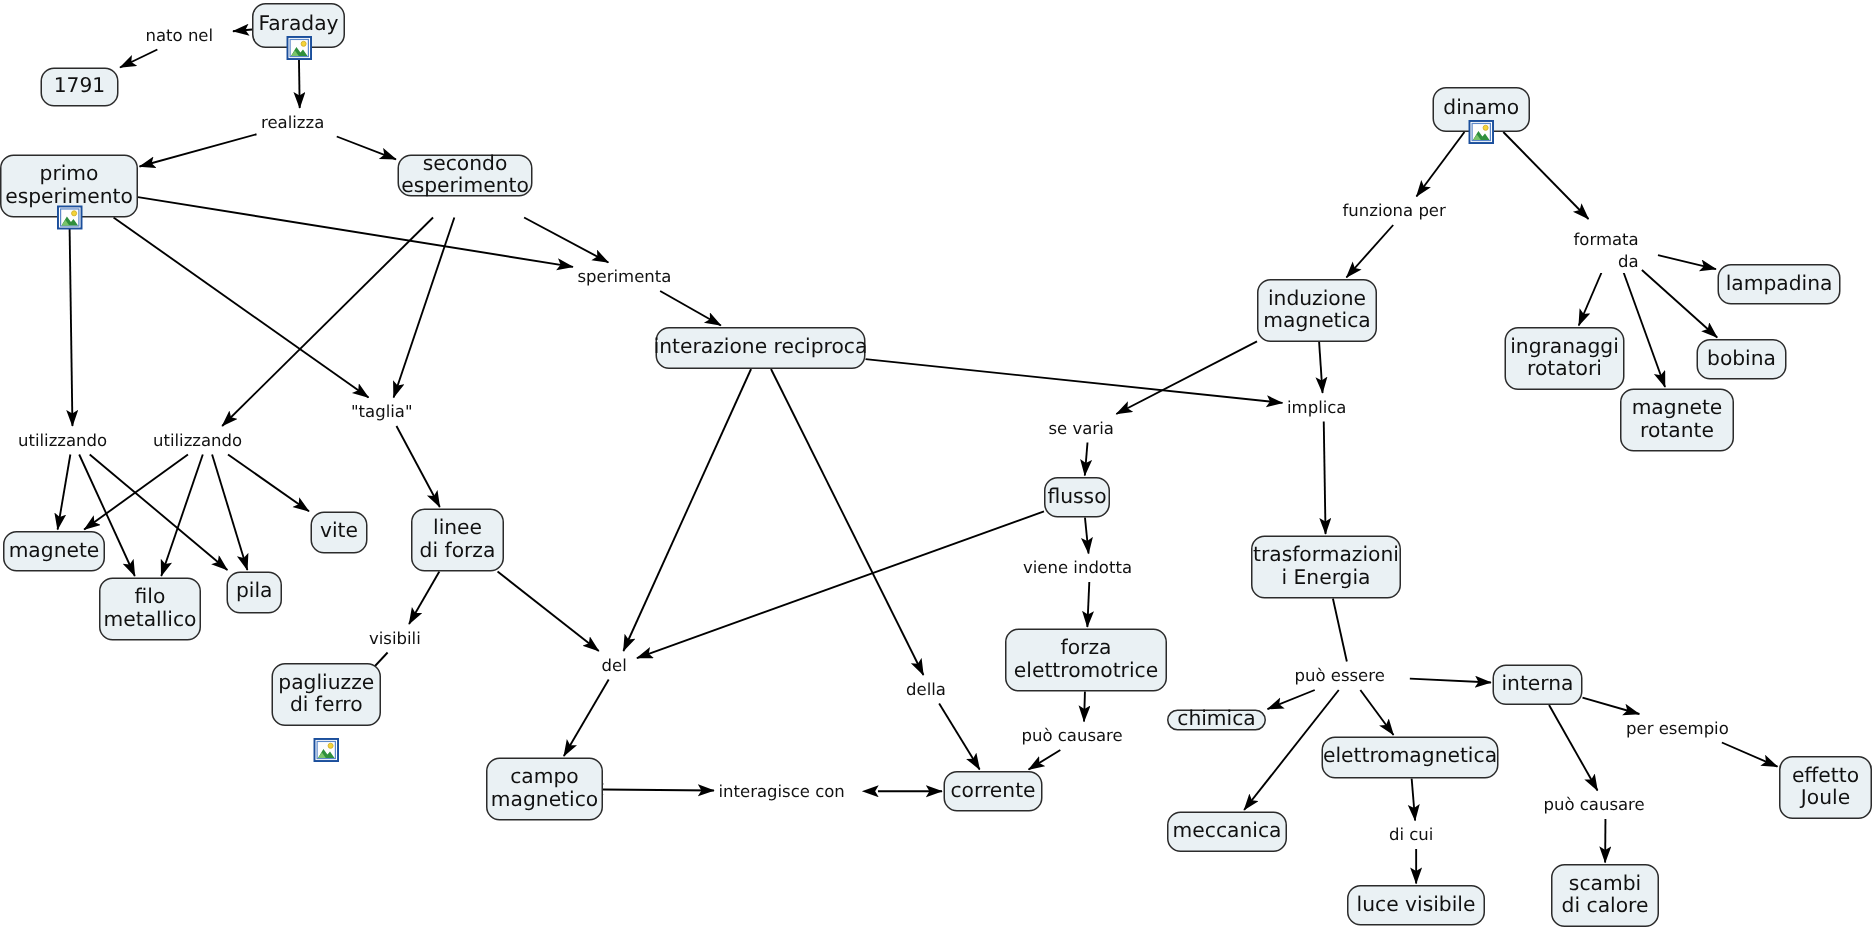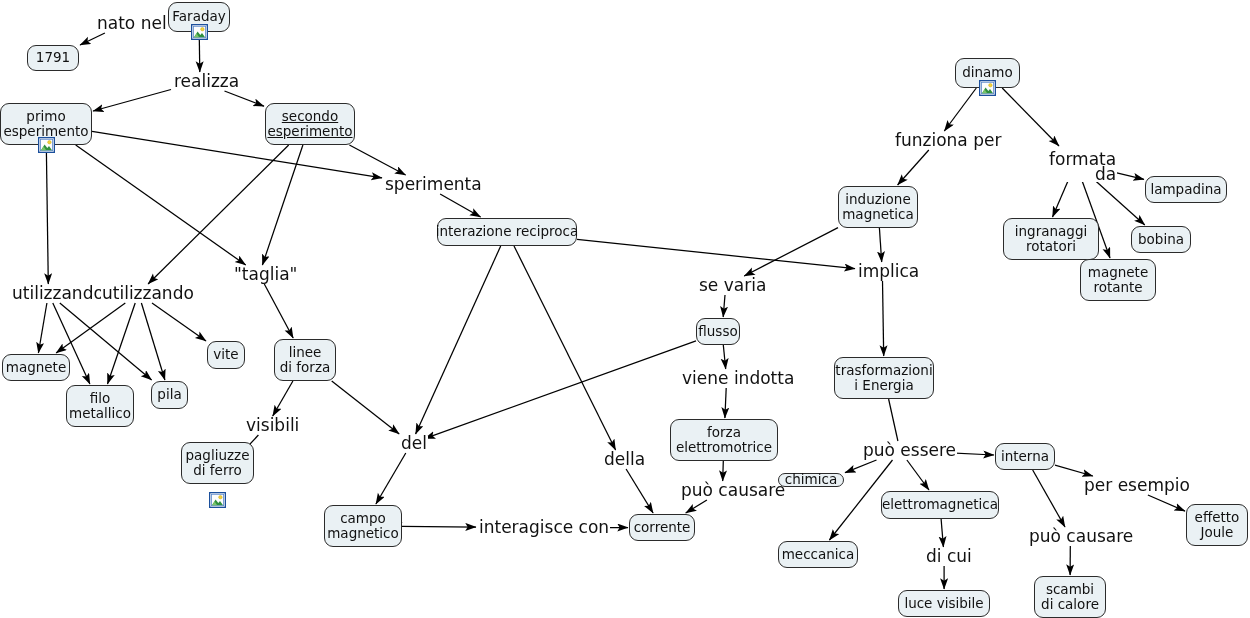--- a/index.html
+++ b/index.html
@@ -38,21 +38,21 @@
     display: flex;
     align-items: center;
     justify-content: center;
     padding: 2px 7px;
     white-space: pre;
     z-index: 3;
   }
   .label {
     position: absolute;
     color: #111111;
-    font-size: 17px;
+    font-size: 11px;
     line-height: 15px;
     text-align: center;
     white-space: pre;
     background: #ffffff;
     z-index: 2;
     padding: 0 1px;
   }
   .imgicon {
     position: absolute;
     width: 17px;
@@ -145,21 +145,21 @@
       <div class="node" style="left: 27px; top: 45px; width: 52px; height: 26px;">1791</div>
       <div class="node" style="left: 0px; top: 103px; width: 92px; height: 42px;">primo
 esperimento</div>
       <div class="imgicon" style="left: 37.5px; top: 137px;"><svg viewBox="0 0 17 16" width="17" height="16">
           <rect x="0.5" y="0.5" width="16" height="15" fill="#ffffff" stroke="#1b4f9c" stroke-width="1.6"></rect>
           <rect x="2.4" y="2.3" width="12.2" height="11.4" fill="#fdfdfd" stroke="#5b87c9" stroke-width="0.8"></rect>
           <circle cx="11.4" cy="5.2" r="1.7" fill="#f5d33a" stroke="#c9a81f" stroke-width="0.5"></circle>
           <path d="M3 13.3 L6.6 7.4 L9.3 11 L11 9 L14 13.3 z" fill="#2f8f3d"></path>
           <path d="M3 13.3 L5.6 9.6 L8.2 13.3 z" fill="#79c46a"></path>
         </svg></div>
-      <div class="node" style="left: 265px; top: 103px; width: 90px; height: 42px; text-decoration: underline;">secondo
+      <div class="node" style="left: 265px; top: 103px; width: 90px; height: 28px;">secondo
 esperimento</div>
       <div class="node" style="left: 437px; top: 218px; width: 140px; height: 28px;">interazione reciproca</div>
       <div class="node" style="left: 2px; top: 354px; width: 68px; height: 27px;">magnete</div>
       <div class="node" style="left: 66px; top: 385px; width: 68px; height: 42px;">filo
 metallico</div>
       <div class="node" style="left: 151px; top: 381px; width: 37px; height: 28px;">pila</div>
       <div class="node" style="left: 207px; top: 341px; width: 38px; height: 28px;">vite</div>
       <div class="node" style="left: 274px; top: 339px; width: 62px; height: 42px;">linee
 di forza</div>
       <div class="node" style="left: 181px; top: 442px; width: 73px; height: 42px;">pagliuzze
@@ -181,21 +181,21 @@
       <div class="imgicon" style="left: 979px; top: 80px;"><svg viewBox="0 0 17 16" width="17" height="16">
           <rect x="0.5" y="0.5" width="16" height="15" fill="#ffffff" stroke="#1b4f9c" stroke-width="1.6"></rect>
           <rect x="2.4" y="2.3" width="12.2" height="11.4" fill="#fdfdfd" stroke="#5b87c9" stroke-width="0.8"></rect>
           <circle cx="11.4" cy="5.2" r="1.7" fill="#f5d33a" stroke="#c9a81f" stroke-width="0.5"></circle>
           <path d="M3 13.3 L6.6 7.4 L9.3 11 L11 9 L14 13.3 z" fill="#2f8f3d"></path>
           <path d="M3 13.3 L5.6 9.6 L8.2 13.3 z" fill="#79c46a"></path>
         </svg></div>
       <div class="node" style="left: 838px; top: 186px; width: 80px; height: 42px;">induzione
 magnetica</div>
       <div class="node" style="left: 1145px; top: 176px; width: 82px; height: 27px;">lampadina</div>
-      <div class="node" style="left: 1003px; top: 218px; width: 96px; height: 42px;">ingranaggi
+      <div class="node" style="left: 1003px; top: 218px; width: 80px; height: 42px;">ingranaggi
 rotatori</div>
       <div class="node" style="left: 1131px; top: 226px; width: 60px; height: 27px;">bobina</div>
       <div class="node" style="left: 1080px; top: 259px; width: 76px; height: 42px;">magnete
 rotante</div>
       <div class="node" style="left: 834px; top: 357px; width: 100px; height: 42px;">trasformazioni
 i Energia</div>
       <div class="node" style="left: 778px; top: 473px; width: 66px; height: 14px;">chimica</div>
       <div class="node" style="left: 778px; top: 541px; width: 80px; height: 27px;">meccanica</div>
       <div class="node" style="left: 881px; top: 491px; width: 118px; height: 28px;">elettromagnetica</div>
       <div class="node" style="left: 898px; top: 590px; width: 92px; height: 27px;">luce visibile</div>

